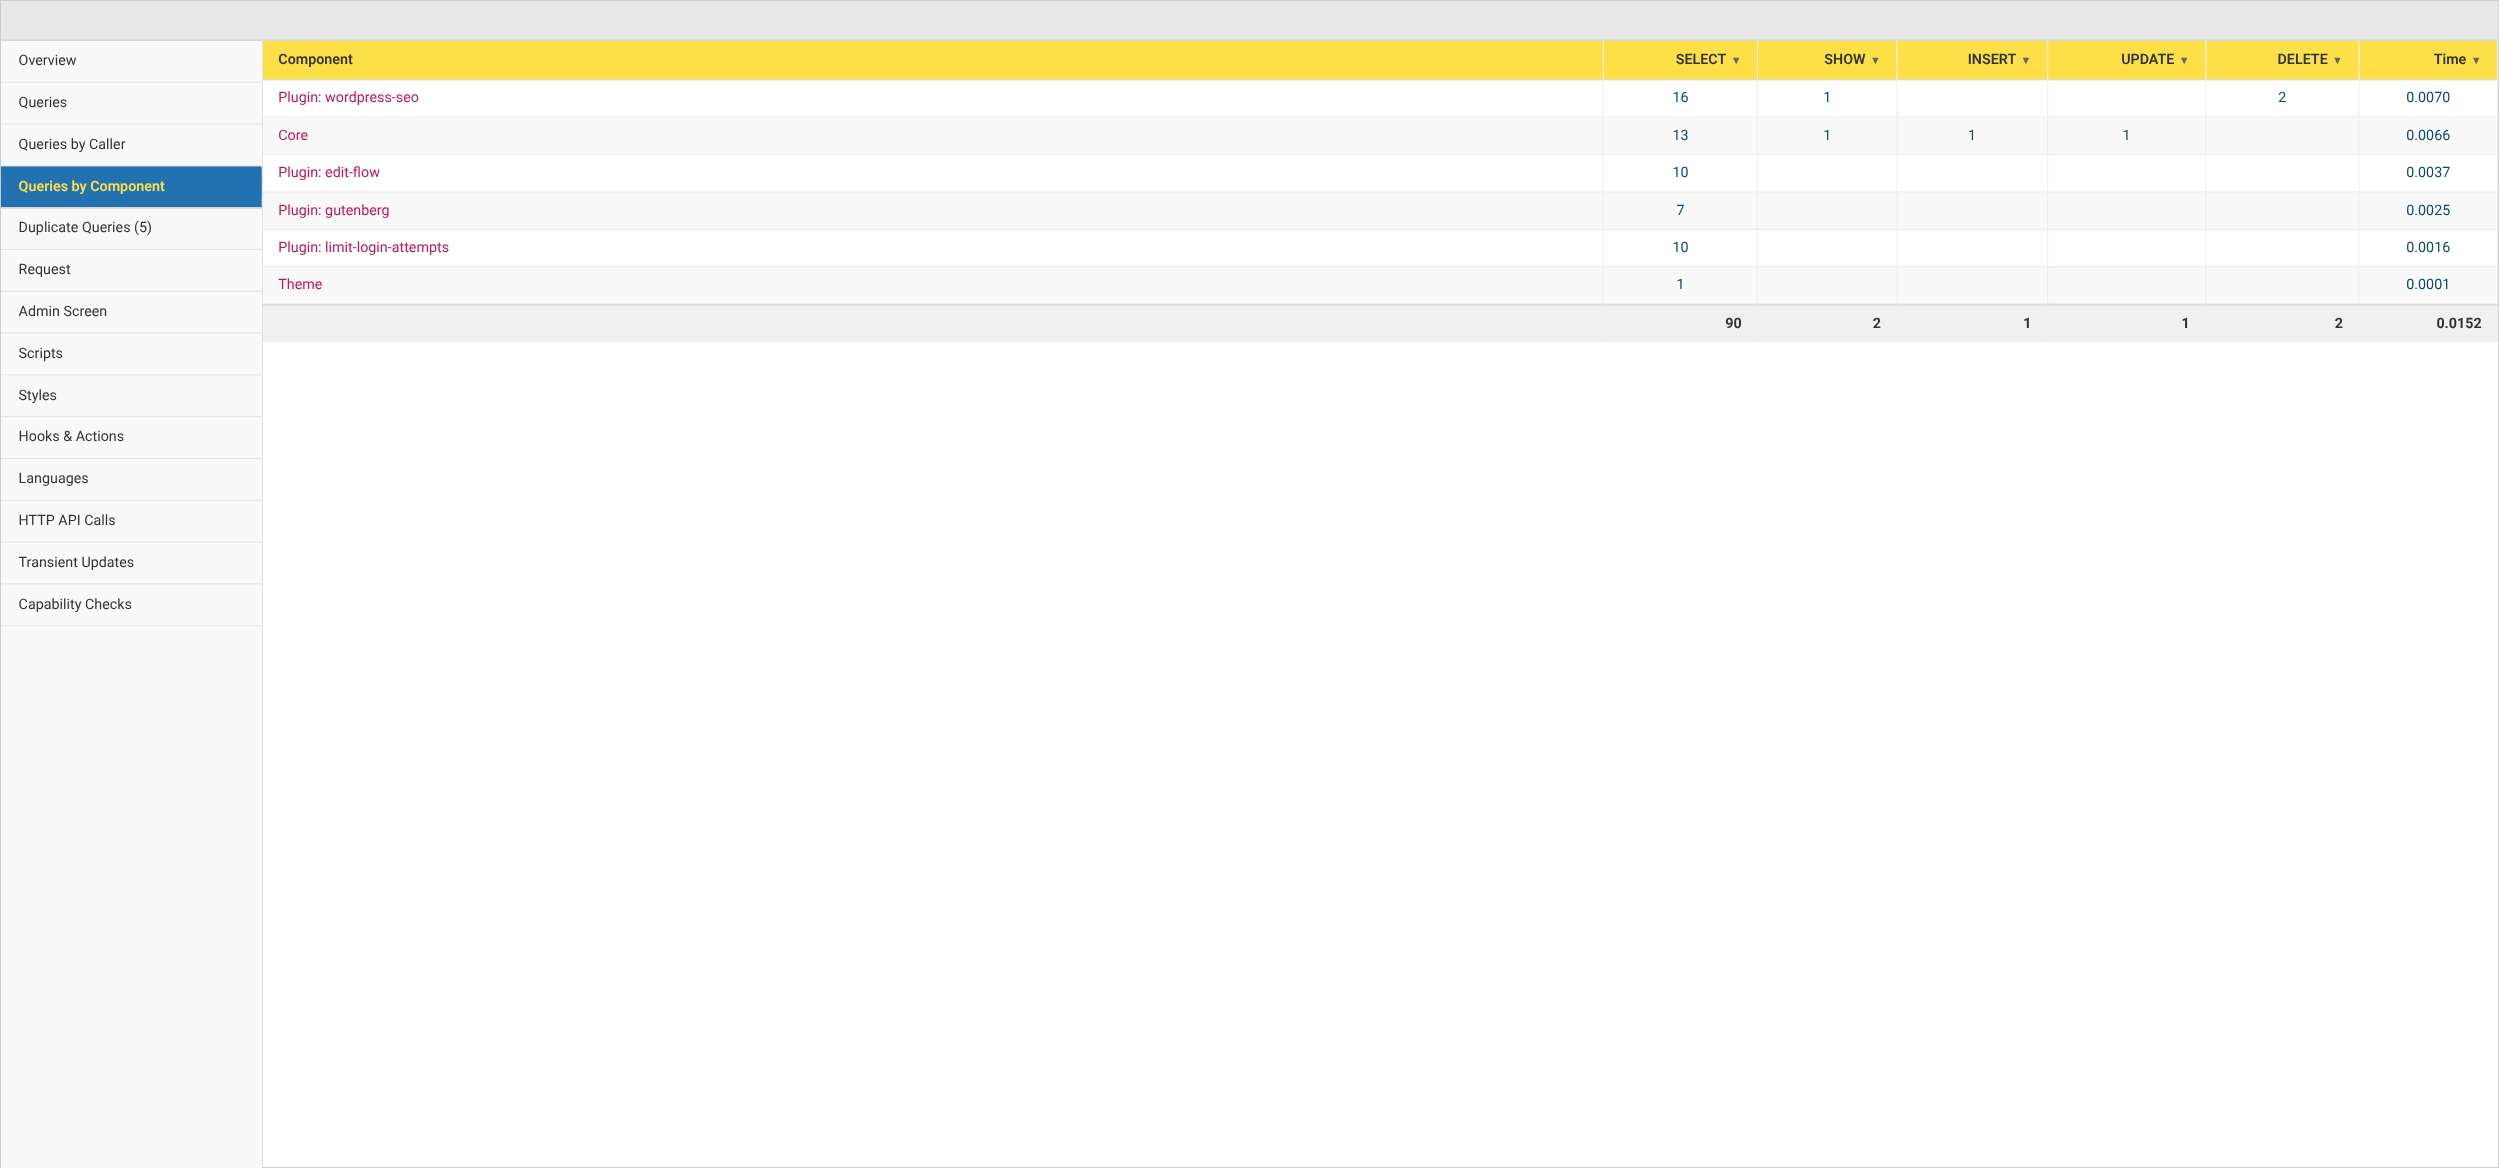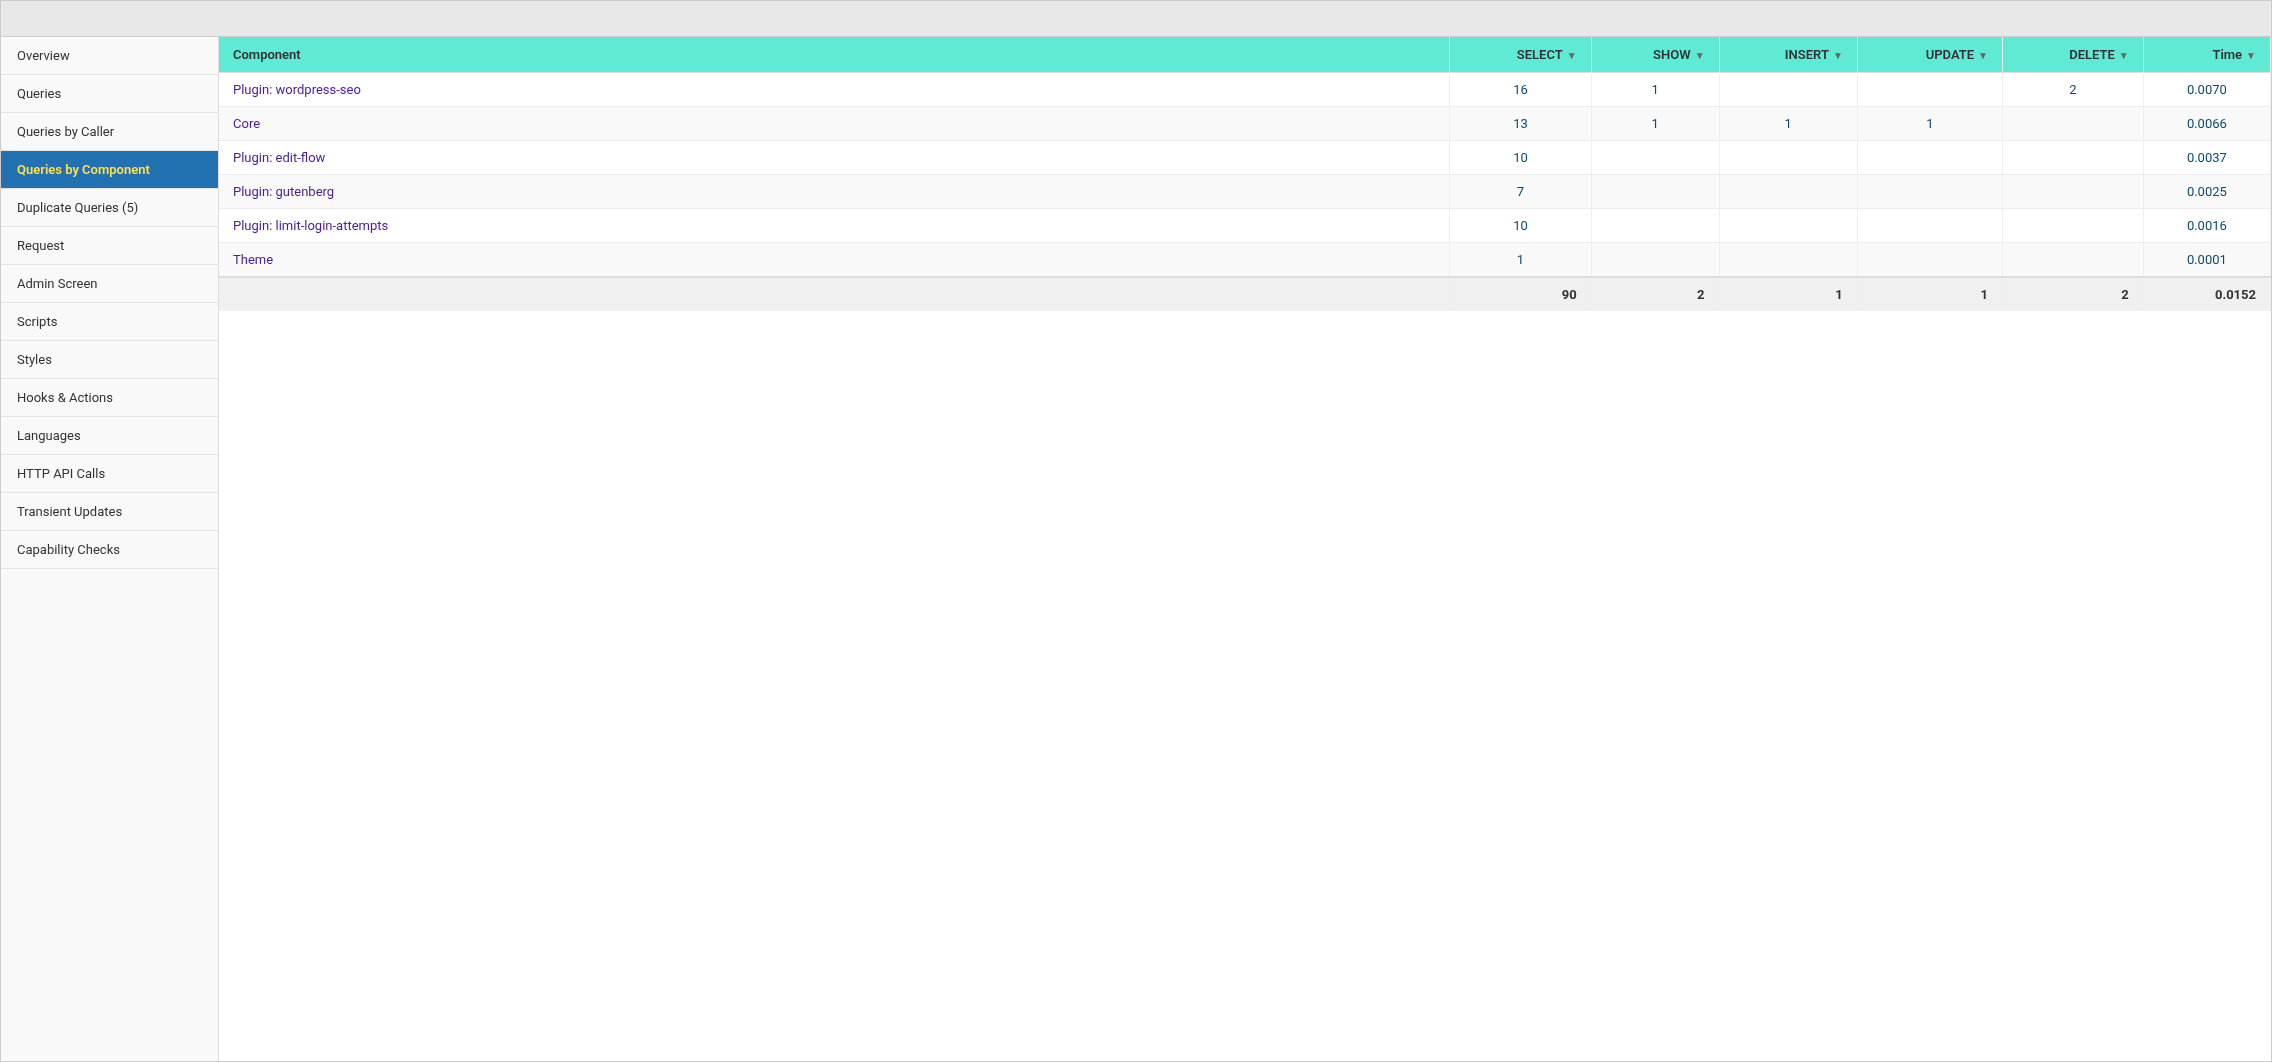--- a/index.html
+++ b/index.html
@@ -43,21 +43,21 @@
       cursor: pointer;
       user-select: none;
     }
     .content {
       display: flex;
       flex: 1;
       overflow: hidden;
     }
     
     .sidebar {
-      width: 218px;
+      width: 238px;
       background: #f9f9f9;
       border-right: 1px solid #ddd;
       overflow-y: auto;
       flex-shrink: 0;
     }
     .sidebar-item {
       padding: 11px 16px;
       border-bottom: 1px solid #e5e5e5;
       cursor: pointer;
       color: #333;
@@ -88,21 +88,21 @@
       overflow: auto;
       background: #fff;
     }
     
     table {
       width: 100%;
       border-collapse: collapse;
       font-size: 13px;
     }
     thead tr {
-      background: #5eead4;
+      background: #fde047;
       border-bottom: 1px solid #ddd;
     }
     thead th {
       padding: 10px 14px;
       text-align: left;
       font-weight: 600;
       color: #333;
       white-space: nowrap;
       border-right: 1px solid #eee;
       user-select: none;
@@ -132,21 +132,21 @@
     tbody td {
       padding: 9px 14px;
       border-right: 1px solid #eee;
       color: #333;
     }
     tbody td.num-cell {
       text-align: center;
       color: #0c4a6e;
     }
     tbody td a, .component-link {
-      color: #4c1d95;
+      color: #be185d;
       text-decoration: none;
       cursor: pointer;
     }
     tfoot tr {
       background: #f0f0f0;
       border-top: 2px solid #ddd;
     }
     tfoot td {
       padding: 9px 14px;
       font-weight: 700;

